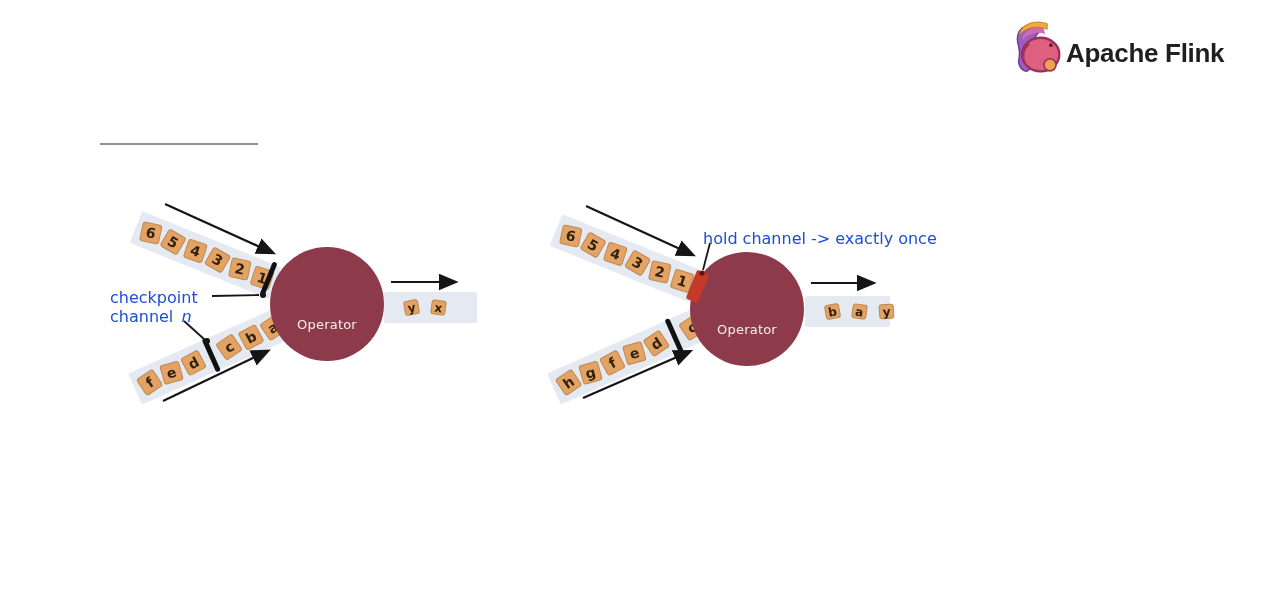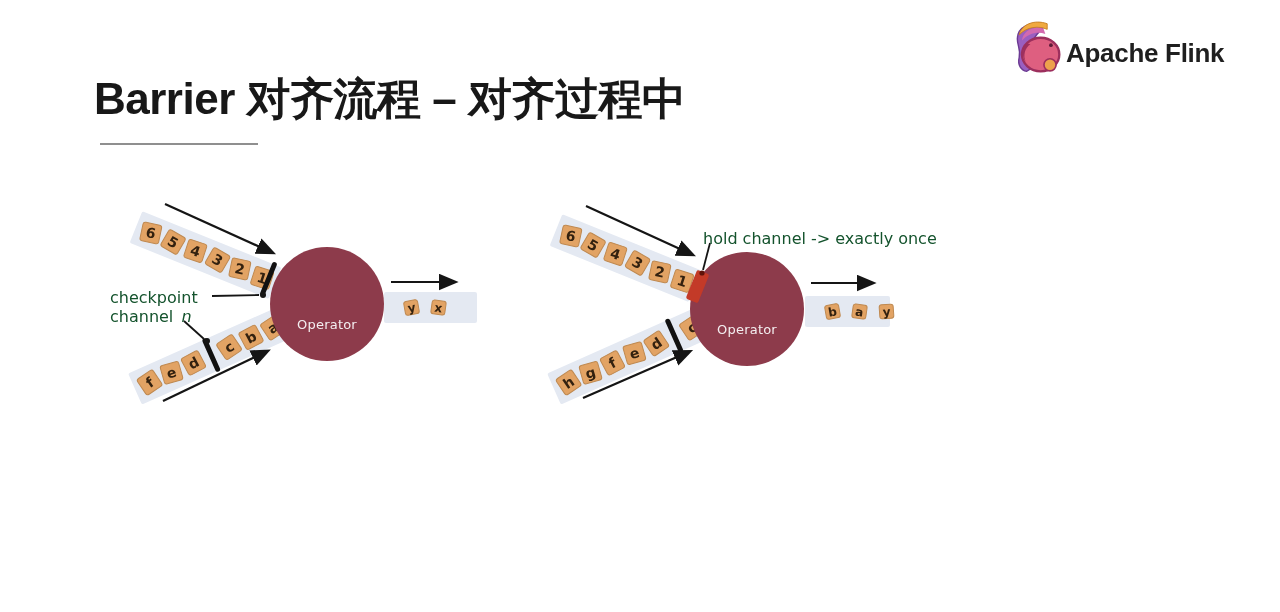--- a/index.html
+++ b/index.html
@@ -54,21 +54,21 @@
     transform:rotate(22deg); z-index:3;
   }
   .operator {
     position:absolute; width:114px; height:114px; border-radius:50%;
     background:var(--operator_fill,#8d3b4b); z-index:2;
   }
   .operator .op-label {
     position:absolute; left:0; top:70px; width:100%; text-align:center;
     color:#f4eef0; font-size:13px; letter-spacing:0.2px;
   }
-  .anno { position:absolute; color:#14532d; font-size:16px; line-height:19px; z-index:5; }
+  .anno { position:absolute; color:#1d4ed8; font-size:16px; line-height:19px; z-index:5; }
   .anno.center { text-align:left; }
 
   .lines { position:absolute; left:0; top:0; width:1280px; height:612px; z-index:4; pointer-events:none; }
 
   
   .lt-band { left:136px; top:210px; width:150px; transform:rotate(22deg); }
   .lb-band { left:135px; top:372px; width:162px; transform:rotate(-24deg); }
   .lo-band { left:384px; top:292px; width:93px; }
   .rt-band { left:556px; top:213px; width:150px; transform:rotate(22deg); }
   .rb-band { left:554px; top:372px; width:162px; transform:rotate(-24deg); }
@@ -90,21 +90,20 @@
       <path d="M42 4 C28 -1 14 5 12 16 C20 7 33 6 42 10 Z" fill="#f0a93f" stroke="#c77f22" stroke-width="1"></path>
       <path d="M38 9 C26 6 16 12 15 22 C22 14 32 12 40 15 Z" fill="#d26ab0"></path>
       <ellipse cx="35" cy="37" rx="20" ry="18" fill="#de5f80" stroke="#9c2f5d" stroke-width="2.5"></ellipse>
       <path d="M24 26 C18 30 16 38 19 45 C15 40 15 30 20 25 Z" fill="#9c2f5d"></path>
       <circle cx="45" cy="48" r="6.5" fill="#eda14c" stroke="#9c2f5d" stroke-width="1.8"></circle>
       <circle cx="46" cy="27" r="2" fill="#5c1b38"></circle>
     </svg>
   </div>
   <div class="brand-name">Apache Flink</div>
 
-  <h1 class="page-title">Barrier 对齐流程 – 对齐过程中</h1>
   <div class="title-underline"></div>
 
   <div class="band lt-band">
     <span class="tile">6</span>
     <span class="tile">5</span>
     <span class="tile">4</span>
     <span class="tile">3</span>
     <span class="tile">2</span>
     <span class="tile">1</span>
   </div>

